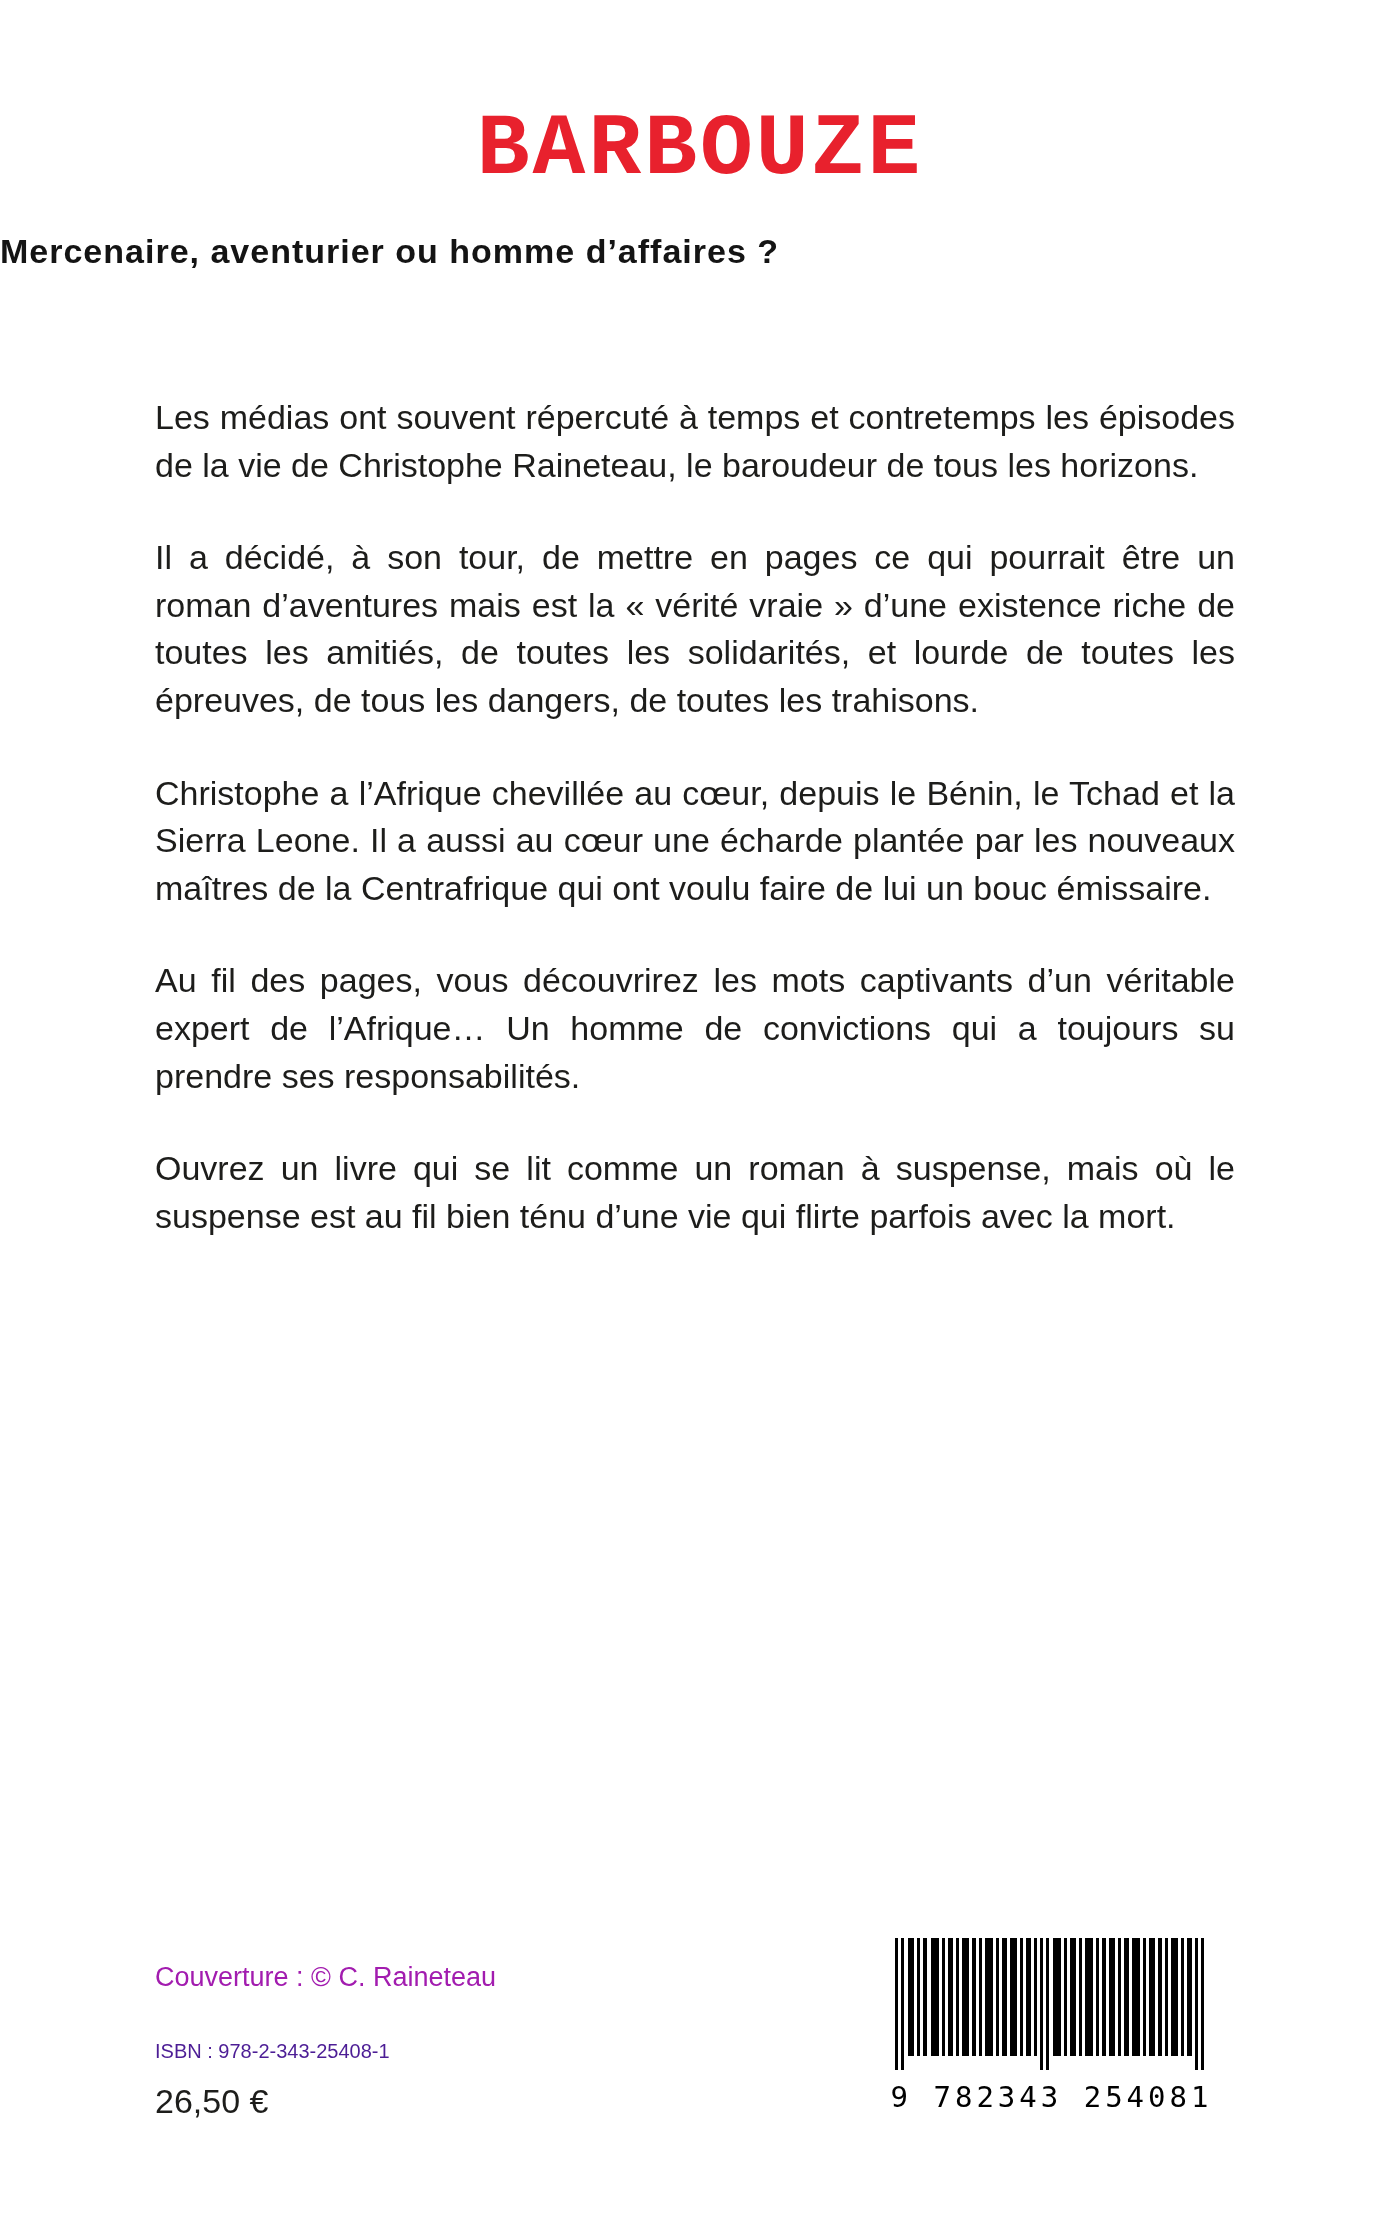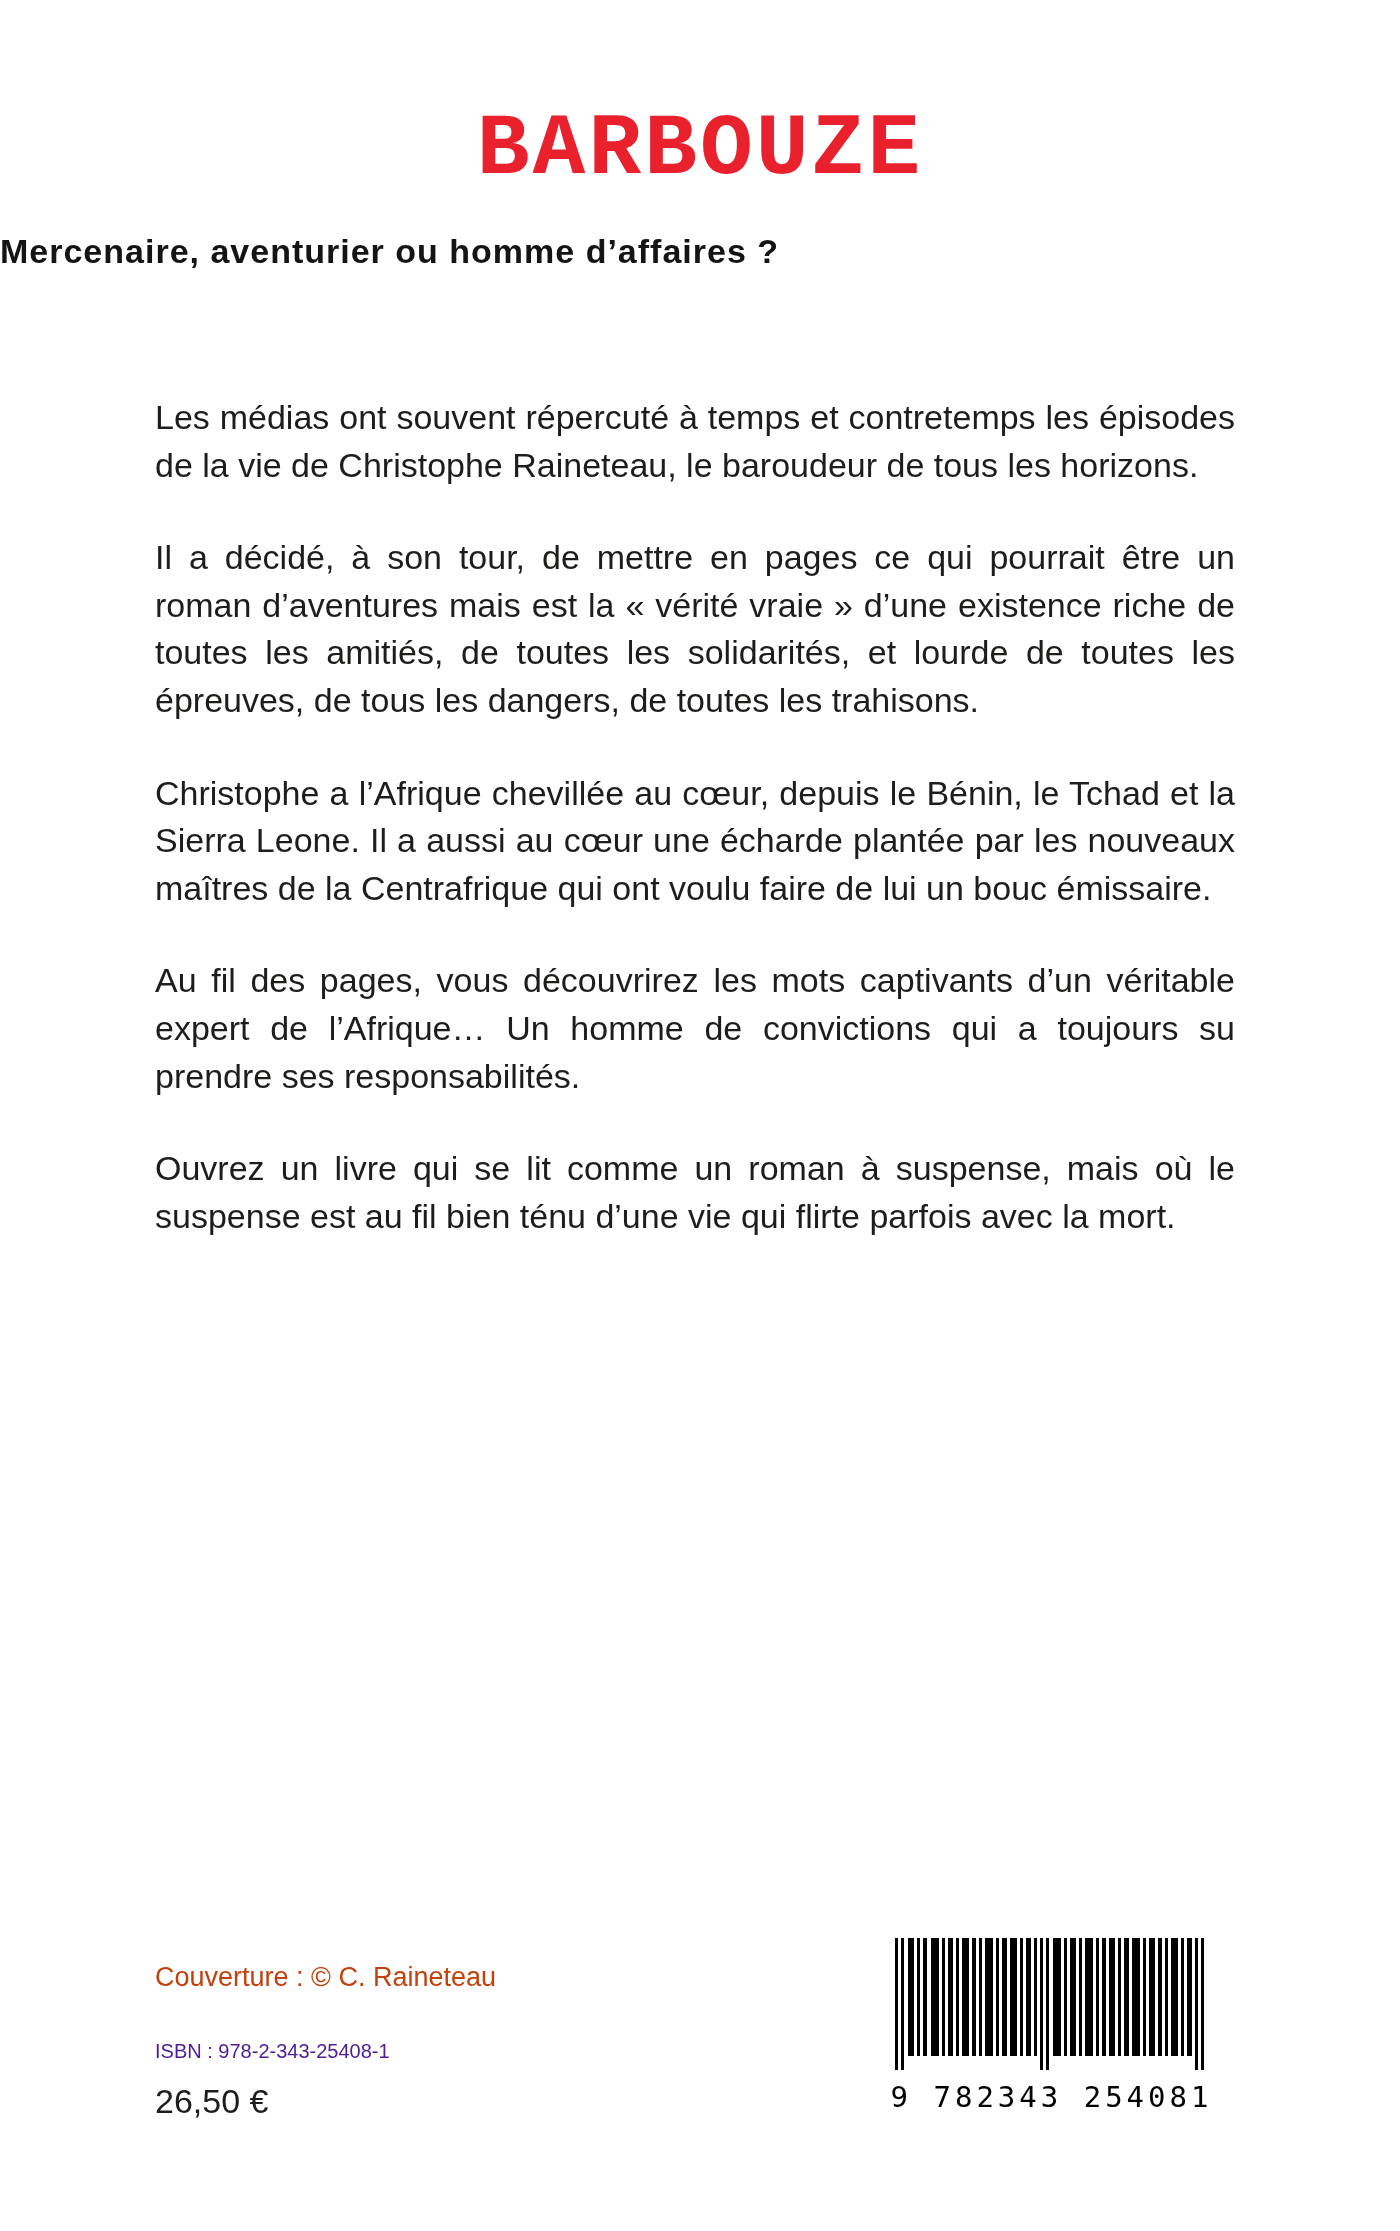--- a/index.html
+++ b/index.html
@@ -51,21 +51,21 @@
     color:var(--text, #1d1d1b);
     margin-top:6px;
   }
   .blurb p { margin:0 0 45px 0; }
 
   .credit {
     position:absolute;
     left:155px;
     top:1962px;
     font-size:27px;
-    color:#c2410c;
+    color:#a21caf;
   }
   .isbn {
     position:absolute;
     left:155px;
     top:2040px;
     font-size:20px;
     color:#4c1d95;
   }
   .price {
     position:absolute;

